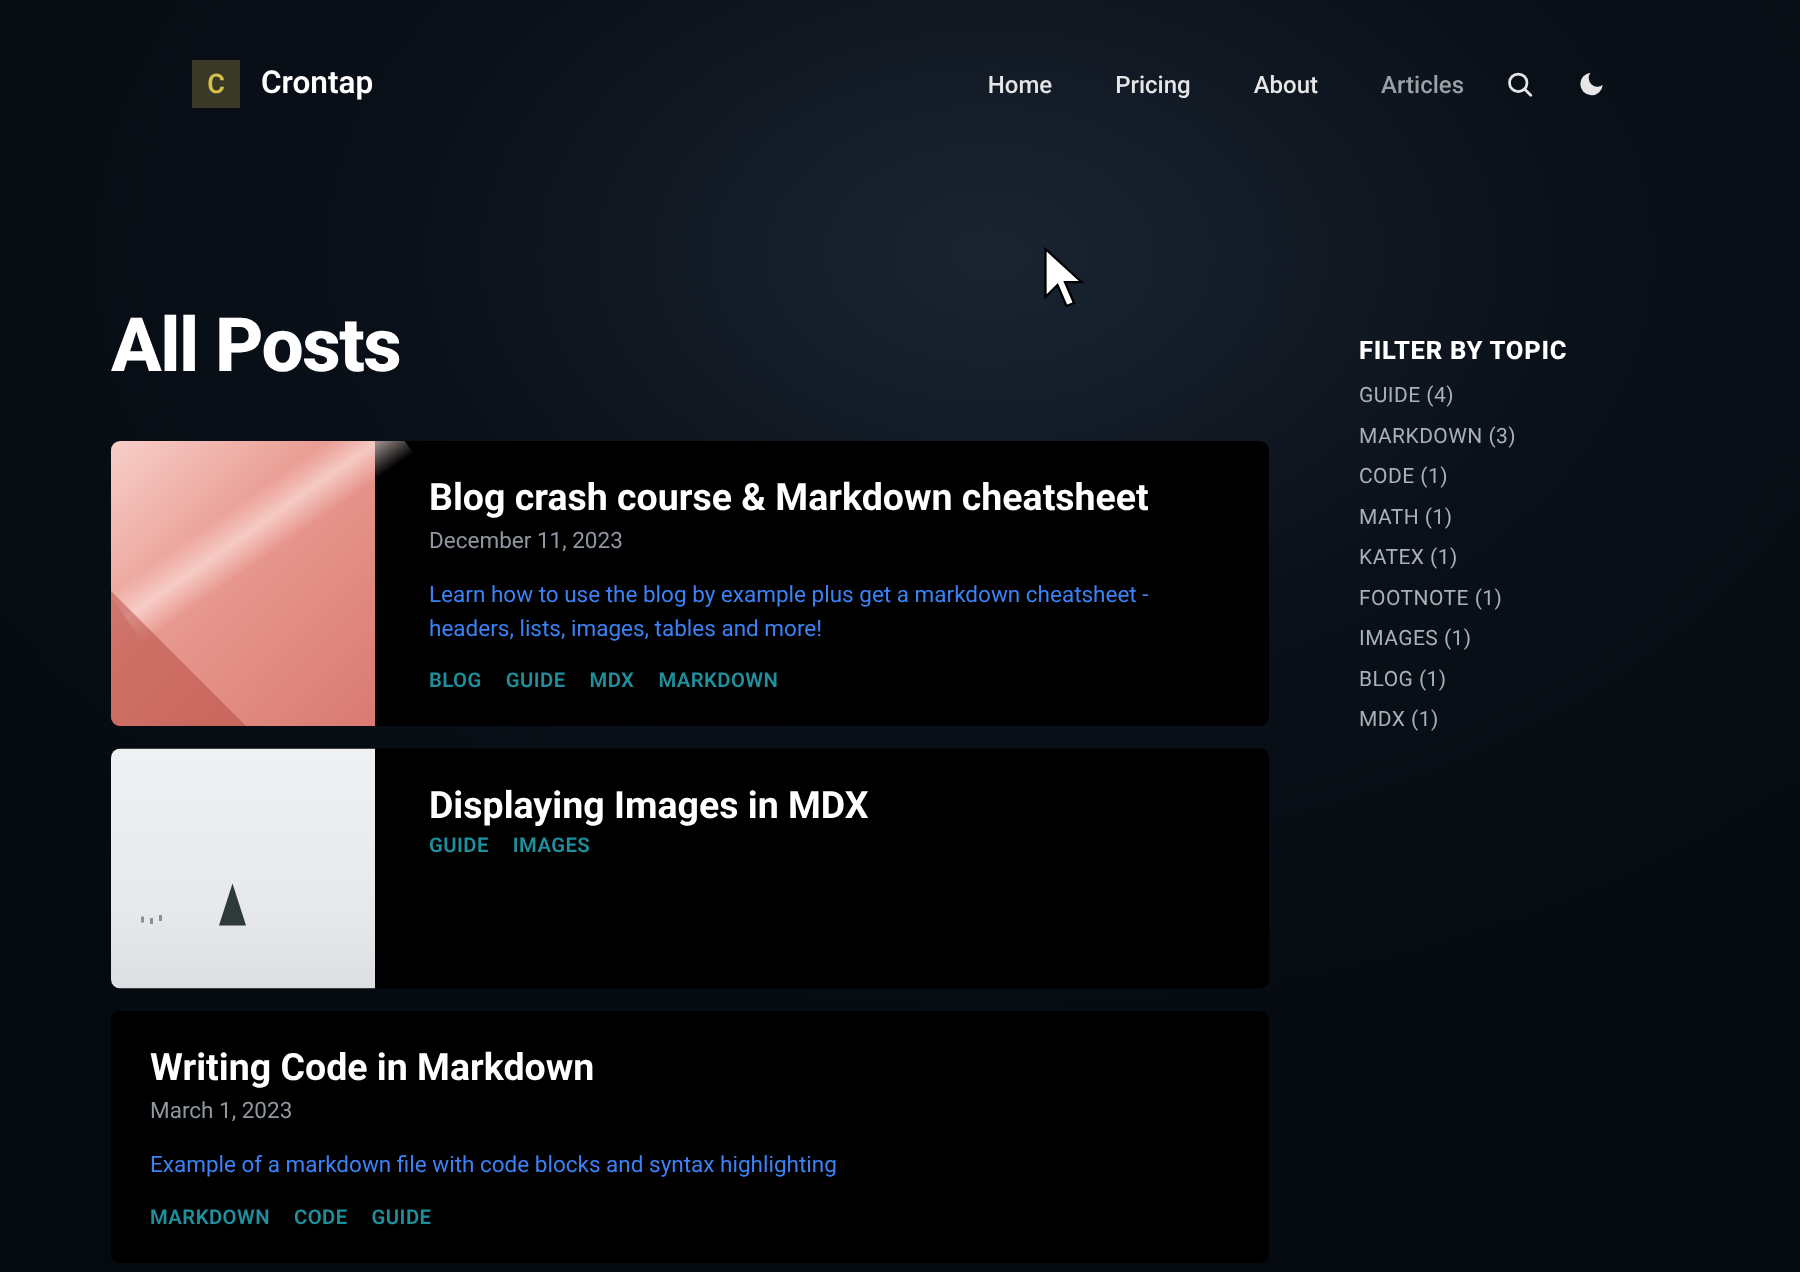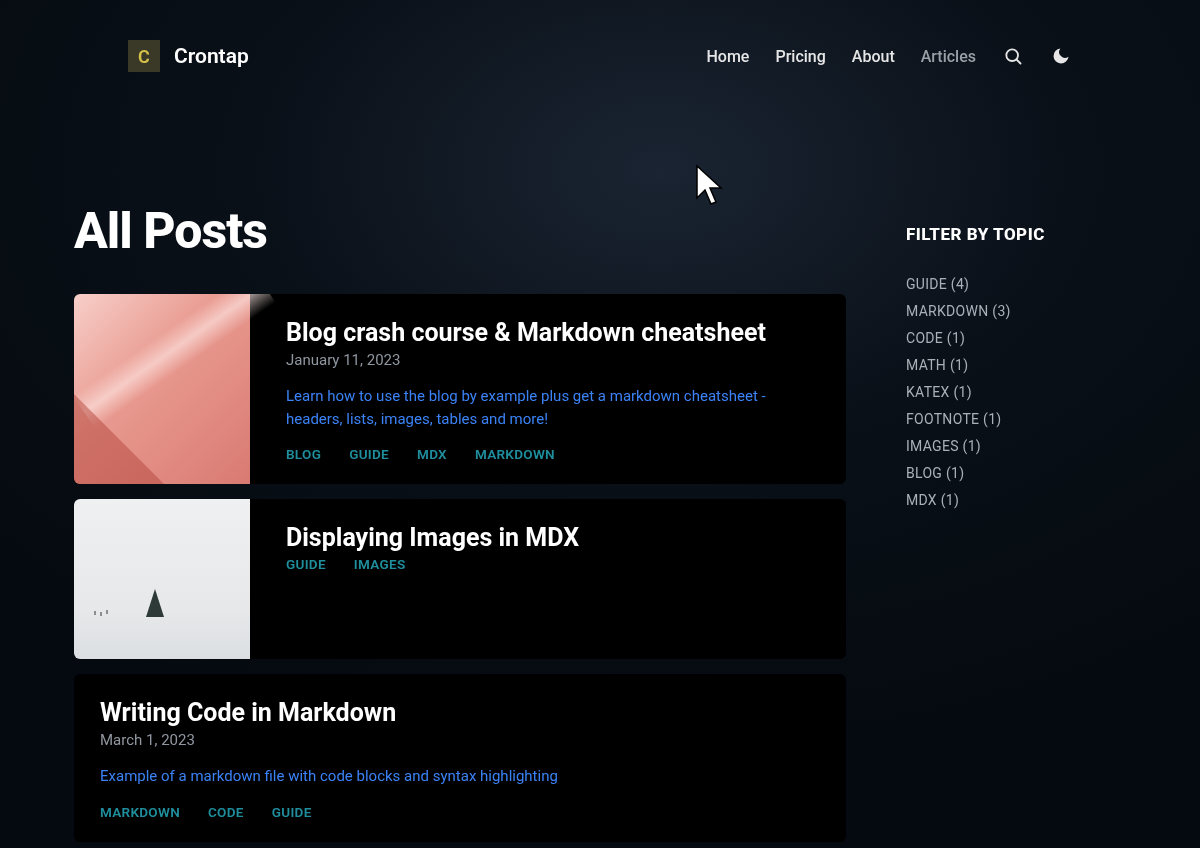--- a/index.html
+++ b/index.html
@@ -42,20 +42,21 @@
 .nav {
   display: flex;
   align-items: center;
   gap: 26px;
 }
 .nav a {
   color: #e6e6e6;
   text-decoration: none;
   font-size: 16px;
   font-weight: 500;
+  margin-left: 16px;
 }
 .nav a.active { color: #9aa0a6; }
 .icon-btn {
   width: 22px;
   height: 22px;
   display: flex;
   align-items: center;
   justify-content: center;
   cursor: pointer;
   color: #e6e6e6;
@@ -143,38 +144,38 @@
   font-size: 15px;
   color: #9097a0;
   margin-bottom: 16px;
 }
 .post-excerpt {
   font-size: 15px;
   color: #3b82f6;
   line-height: 1.5;
   margin-bottom: 16px;
 }
-.tags { display: flex; gap: 28px; flex-wrap: wrap; }
+.tags { display: flex; gap: 16px; flex-wrap: wrap; }
 .tag {
   font-size: 13.5px;
   font-weight: 600;
   color: #1f8f9e;
   text-transform: uppercase;
   letter-spacing: 0.3px;
 }
 .sidebar {
   width: 220px;
   padding-top: 22px;
 }
 .sidebar-title {
   font-size: 17px;
   font-weight: 800;
   color: #fff;
   letter-spacing: 0.5px;
-  margin-bottom: 32px;
+  margin-bottom: 12px;
 }
 .topic-list { display: flex; flex-direction: column; gap: 11px; }
 .topic {
   font-size: 14px;
   color: #aab0b8;
   text-transform: uppercase;
   letter-spacing: 0.3px;
   cursor: pointer;
 }
 .cursor-arrow {
@@ -214,21 +215,21 @@
 <div class="container">
   <main class="main">
     <h1 class="page-title">All Posts</h1>
 
     <div class="posts">
 
       <article class="post">
         <div class="thumb pink"></div>
         <div class="post-body">
           <h2 class="post-title">Blog crash course &amp; Markdown cheatsheet</h2>
-          <div class="post-date">January 11, 2023</div>
+          <div class="post-date">December 11, 2023</div>
           <p class="post-excerpt">Learn how to use the blog by example plus get a markdown cheatsheet - headers, lists, images, tables and more!</p>
           <div class="tags">
             <span class="tag">BLOG</span>
             <span class="tag">GUIDE</span>
             <span class="tag">MDX</span>
             <span class="tag">MARKDOWN</span>
           </div>
         </div>
       </article>
 

